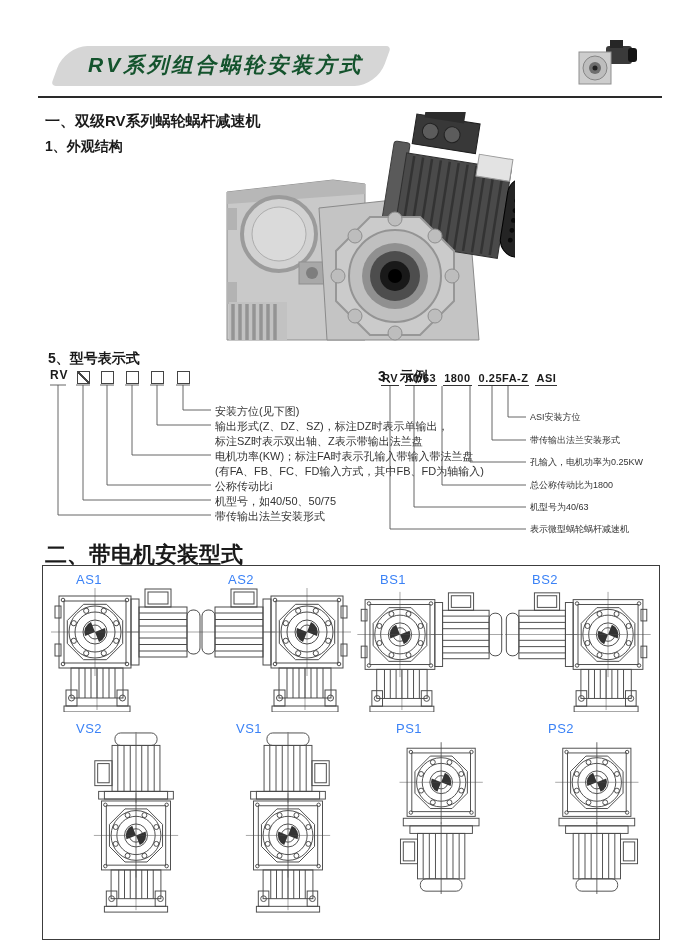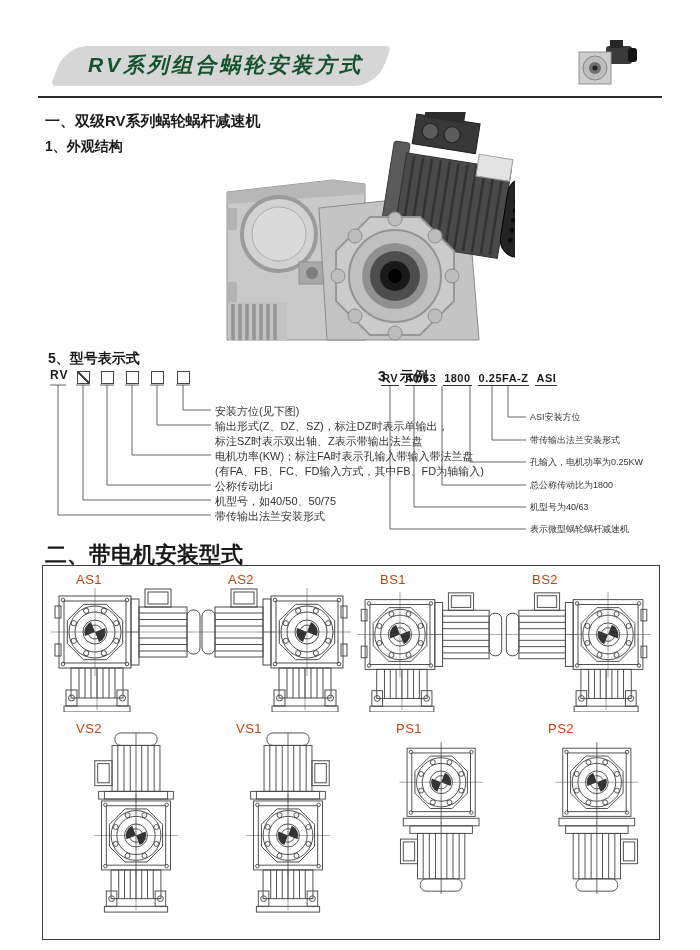--- a/index.html
+++ b/index.html
@@ -20,21 +20,21 @@
   .codebox{width:11px;height:11px;border:1px solid #444;position:absolute;top:3px;background:#fff;}
   .codebox.slash{background:linear-gradient(to top right,#fff 45%,#444 45%,#444 55%,#fff 55%);}
   .rv-label{position:absolute;left:5px;top:0;font-size:12px;font-weight:bold;letter-spacing:1px;}
   .callout{position:absolute;font-size:11px;color:#333;white-space:nowrap;letter-spacing:0;}
   .callout-r{position:absolute;font-size:9px;color:#333;white-space:nowrap;text-align:right;}
   
   .seg{display:inline-block;border-bottom:1.2px solid #333;padding:0 1px 1px 1px;margin-right:6px;
        font-size:11px;font-weight:bold;letter-spacing:0.5px;white-space:nowrap;}
   
   .mount-box{position:absolute;left:42px;top:565px;width:616px;height:373px;border:1.5px solid #3c3c3c;background:#fff;}
-  .mtype{position:absolute;font-size:13px;color:#c2410c;letter-spacing:0.5px;white-space:nowrap;}
+  .mtype{position:absolute;font-size:13px;color:#3b82f6;letter-spacing:0.5px;white-space:nowrap;}
   svg{display:block;}
 </style>
 </head>
 <body>
 
 <svg width="0" height="0" style="position:absolute" aria-hidden="true">
 <defs>
   <g id="face" stroke="#4a4a4a" stroke-width="1" fill="none">
     <rect x="-36" y="-36" width="72" height="72"></rect>
     <rect x="-31" y="-31" width="62" height="62"></rect>

